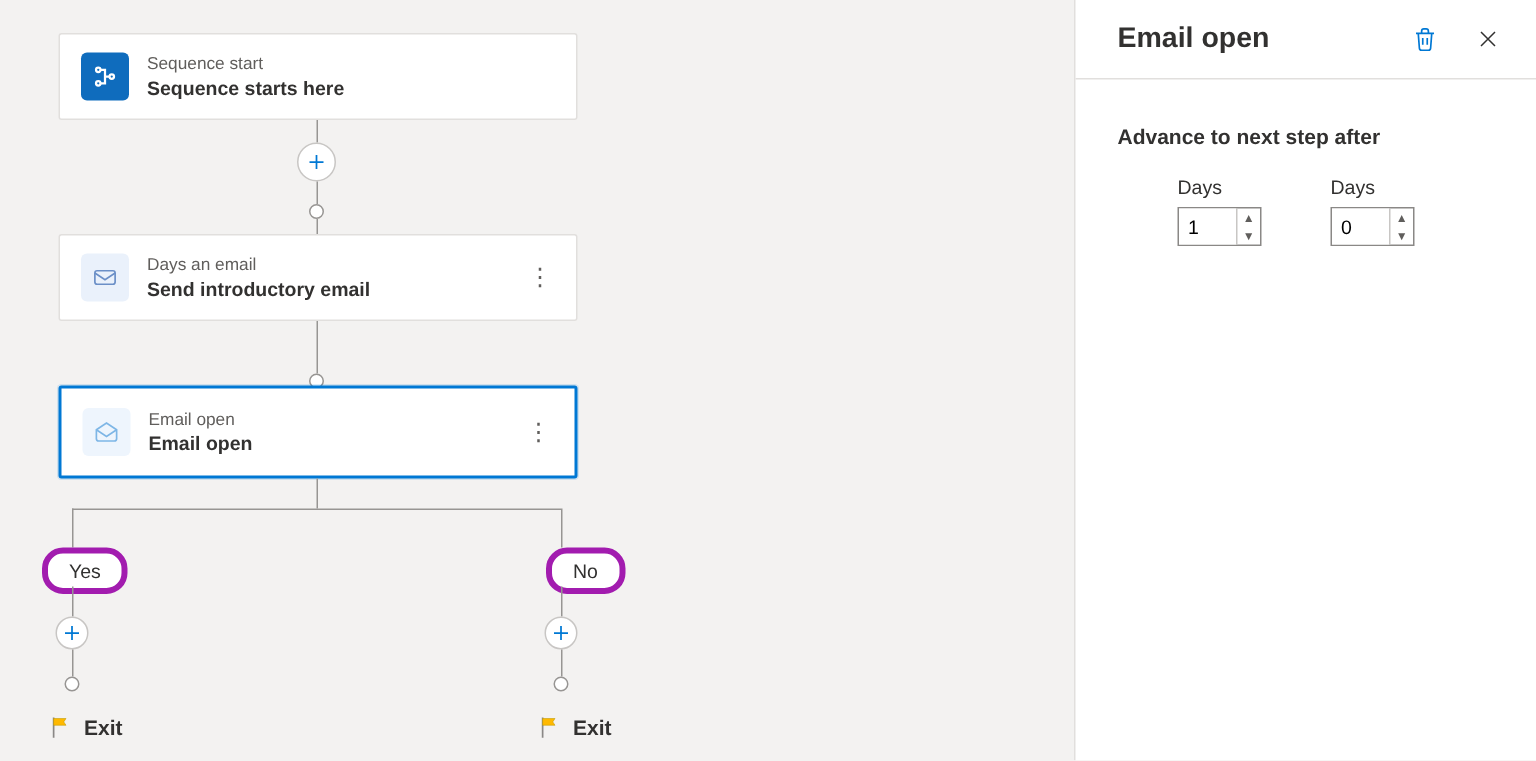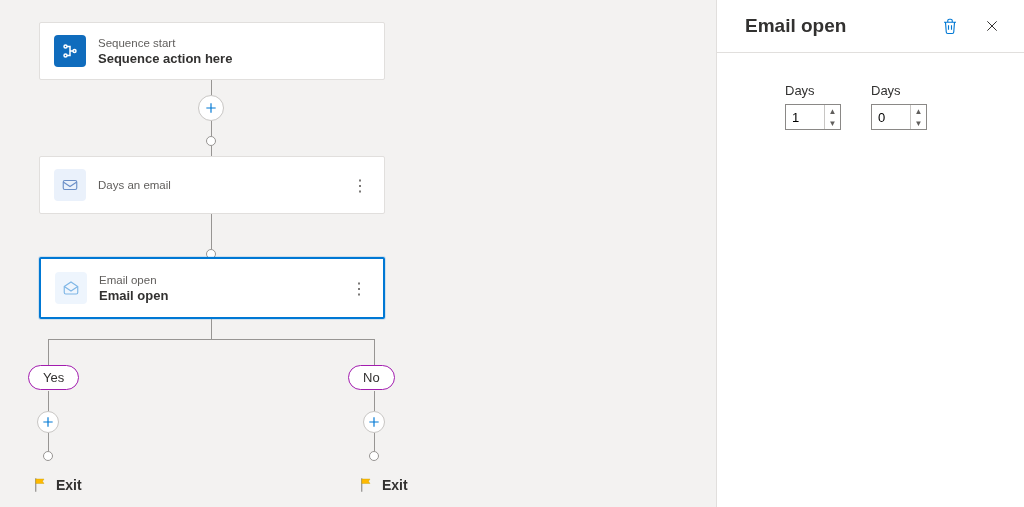--- a/index.html
+++ b/index.html
@@ -80,21 +80,21 @@
     border:1px solid #c8c6c4; border-radius:50%;
     background:#fff;
     display:flex; align-items:center; justify-content:center;
     cursor:pointer;
   }
   .plus-circle svg { width:14px; height:14px; stroke:#0078d4; }
   .plus-circle.small { width:22px; height:22px; }
   .branch-chip {
     position:absolute;
     padding:4px 14px;
-    border:1px solid #a21caf;
+    border:4px solid #a21caf;
     border-radius:14px;
     background:#fff;
     font-size:13px;
   }
   .exit {
     position:absolute;
     display:flex; align-items:center;
     font-size:14px; font-weight:600;
   }
   .exit svg { width:18px; height:18px; margin-right:6px; }
@@ -107,21 +107,21 @@
   .panel-title { font-size:19px; font-weight:600; }
   .panel-actions { display:flex; gap:14px; }
   .icon-btn {
     width:28px; height:28px;
     display:flex; align-items:center; justify-content:center;
     cursor:pointer; color:#0078d4;
   }
   .icon-btn.close { color:#323130; }
   .panel-body { padding:30px 28px 0 28px; }
   .section-label { font-size:14px; font-weight:600; margin-bottom:18px; }
-  .field-row { display:flex; gap:30px; padding-left:40px;}
+  .field-row { display:flex; gap:46px; padding-left:40px;}
   .field { display:flex; flex-direction:column; }
   .field-label { font-size:13px; margin-bottom:6px; }
   .spinner {
     display:flex; border:1px solid #8a8886; width:56px; height:26px;
   }
   .spinner input {
     border:none; width:38px; padding:0 6px; font-size:13px;
     font-family:inherit; outline:none;
   }
   .spinner-btns {
@@ -151,21 +151,21 @@
     <div class="node-icon icon-start">
       <svg viewBox="0 0 24 24" width="18" height="18" fill="none" stroke="currentColor" stroke-width="2">
         <circle cx="6" cy="6" r="2"></circle>
           <circle cx="6" cy="18" r="2"></circle>
           <circle cx="18" cy="12" r="2"></circle>
         <path d="M8 6h4v12H8M12 12h4"></path>
       </svg>
     </div>
     <div class="node-text">
       <div class="node-label">Sequence start</div>
-      <div class="node-title">Sequence action here</div>
+      <div class="node-title">Sequence starts here</div>
     </div>
   </div>
 
   <div class="vline" style="left:211px; top:80px; height:15px;"></div>
   <div class="plus-circle" style="left:198px; top:95px;">
     <svg viewBox="0 0 24 24" fill="none" stroke-width="2">
         <path d="M12 4v16M4 12h16"></path>
       </svg>
   </div>
   <div class="vline" style="left:211px; top:121px; height:15px;"></div>
@@ -174,20 +174,21 @@
 
   <div class="node" style="left:39px; top:156px;">
     <div class="node-icon icon-email">
       <svg viewBox="0 0 24 24" width="18" height="18" fill="none" stroke="currentColor" stroke-width="1.5">
         <rect x="3" y="6" width="18" height="12" rx="2"></rect>
         <path d="M3 8l9 6 9-6"></path>
       </svg>
     </div>
     <div class="node-text">
       <div class="node-label">Days an email</div>
+      <div class="node-title">Send introductory email</div>
     </div>
     <div class="node-menu">⋮</div>
   </div>
 
   <div class="vline" style="left:211px; top:214px; height:35px;"></div>
   <div class="dot" style="left:206px; top:249px;"></div>
 
   <div class="node selected" style="left:39px; top:257px; height:62px;">
     <div class="node-icon icon-open">
       <svg viewBox="0 0 24 24" width="18" height="18" fill="none" stroke="currentColor" stroke-width="1.5">
@@ -217,21 +218,21 @@
   <div class="dot" style="left:43px; top:451px;"></div>
   <div class="exit" style="left:32px; top:476px;">
     <svg viewBox="0 0 24 24">
       <path d="M5 3v18" stroke="#8a8886" stroke-width="1.5"></path>
       <path d="M5 4h11l-2 3 2 3H5z" fill="#ffb900" stroke="#c19c00" stroke-width="0.5"></path>
     </svg>
     <span>Exit</span>
   </div>
 
   <div class="vline" style="left:374px; top:339px; height:26px;"></div>
-  <div class="branch-chip" style="left:348px; top:365px;">No</div>
+  <div class="branch-chip" style="left:364px; top:365px;">No</div>
   <div class="vline" style="left:374px; top:391px; height:20px;"></div>
   <div class="plus-circle small" style="left:363px; top:411px;">
     <svg viewBox="0 0 24 24" fill="none" stroke-width="2">
         <path d="M12 4v16M4 12h16"></path>
       </svg>
   </div>
   <div class="vline" style="left:374px; top:433px; height:18px;"></div>
   <div class="dot" style="left:369px; top:451px;"></div>
   <div class="exit" style="left:358px; top:476px;">
     <svg viewBox="0 0 24 24">
@@ -253,20 +254,21 @@
       </div>
       <div class="icon-btn close">
         <svg viewBox="0 0 24 24" width="16" height="16" fill="none" stroke="currentColor" stroke-width="1.5">
           <path d="M5 5l14 14M19 5L5 19"></path>
         </svg>
       </div>
     </div>
   </div>
 
   <div class="panel-body">
+    <div class="section-label">Advance to next step after</div>
 
     <div class="field-row">
       <div class="field">
         <div class="field-label">Days</div>
         <div class="spinner">
           <input value="1" style="">
           <div class="spinner-btns">
             <div>▲</div>
             <div>▼</div>
           </div>

